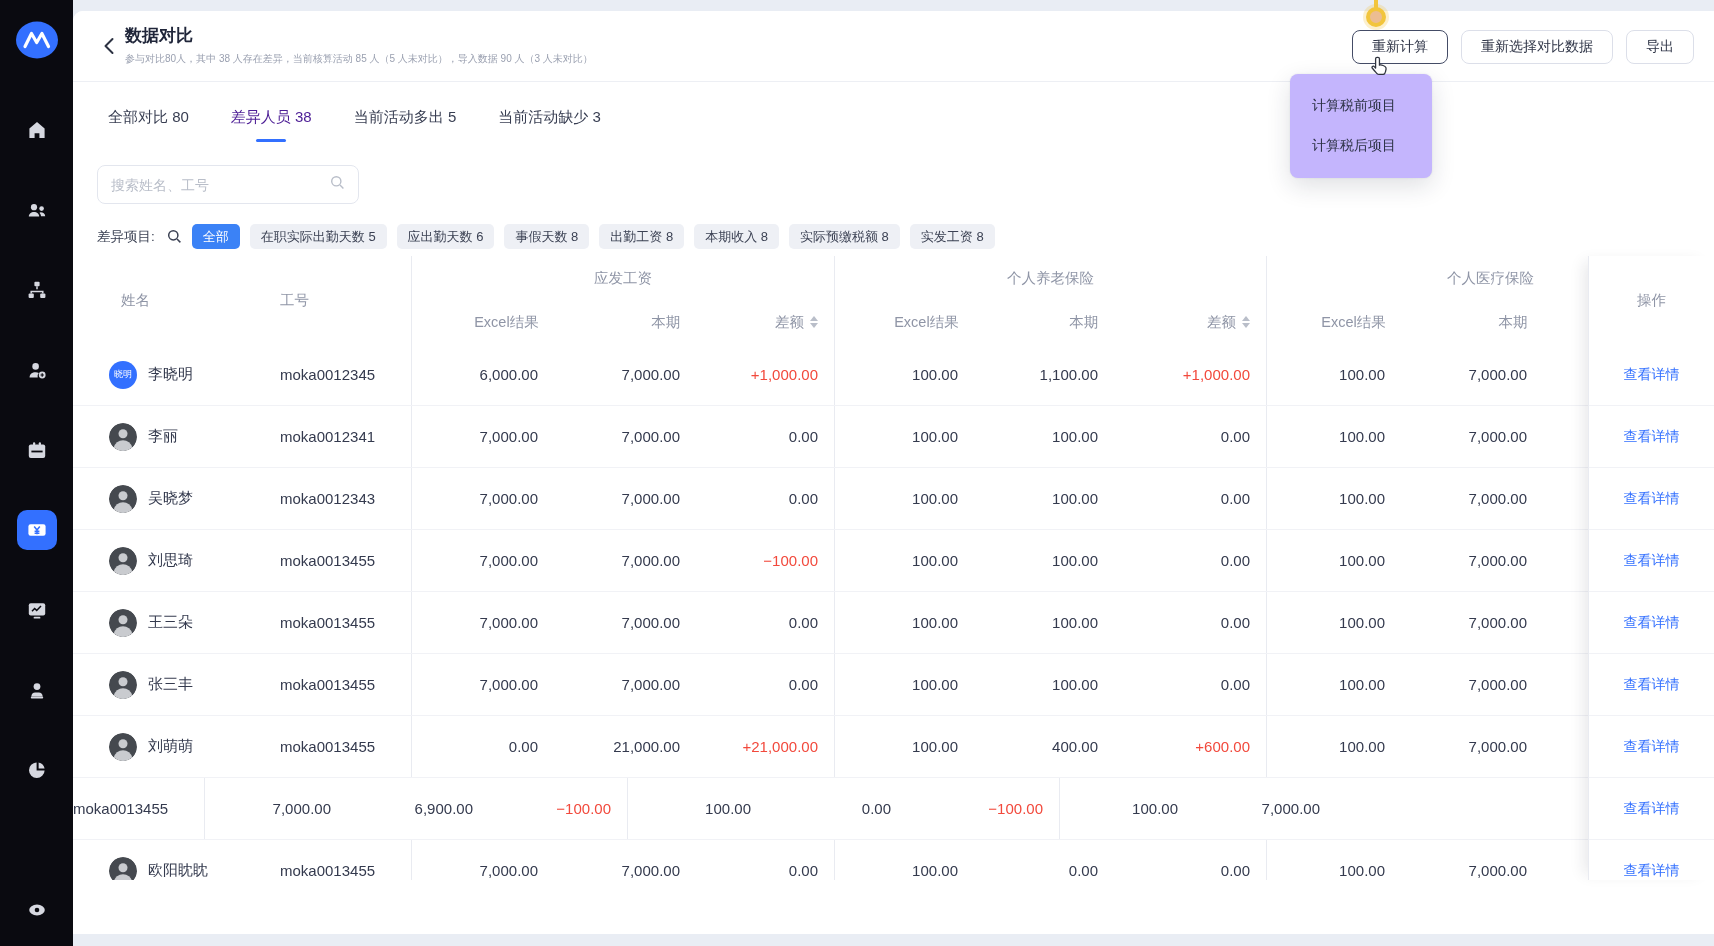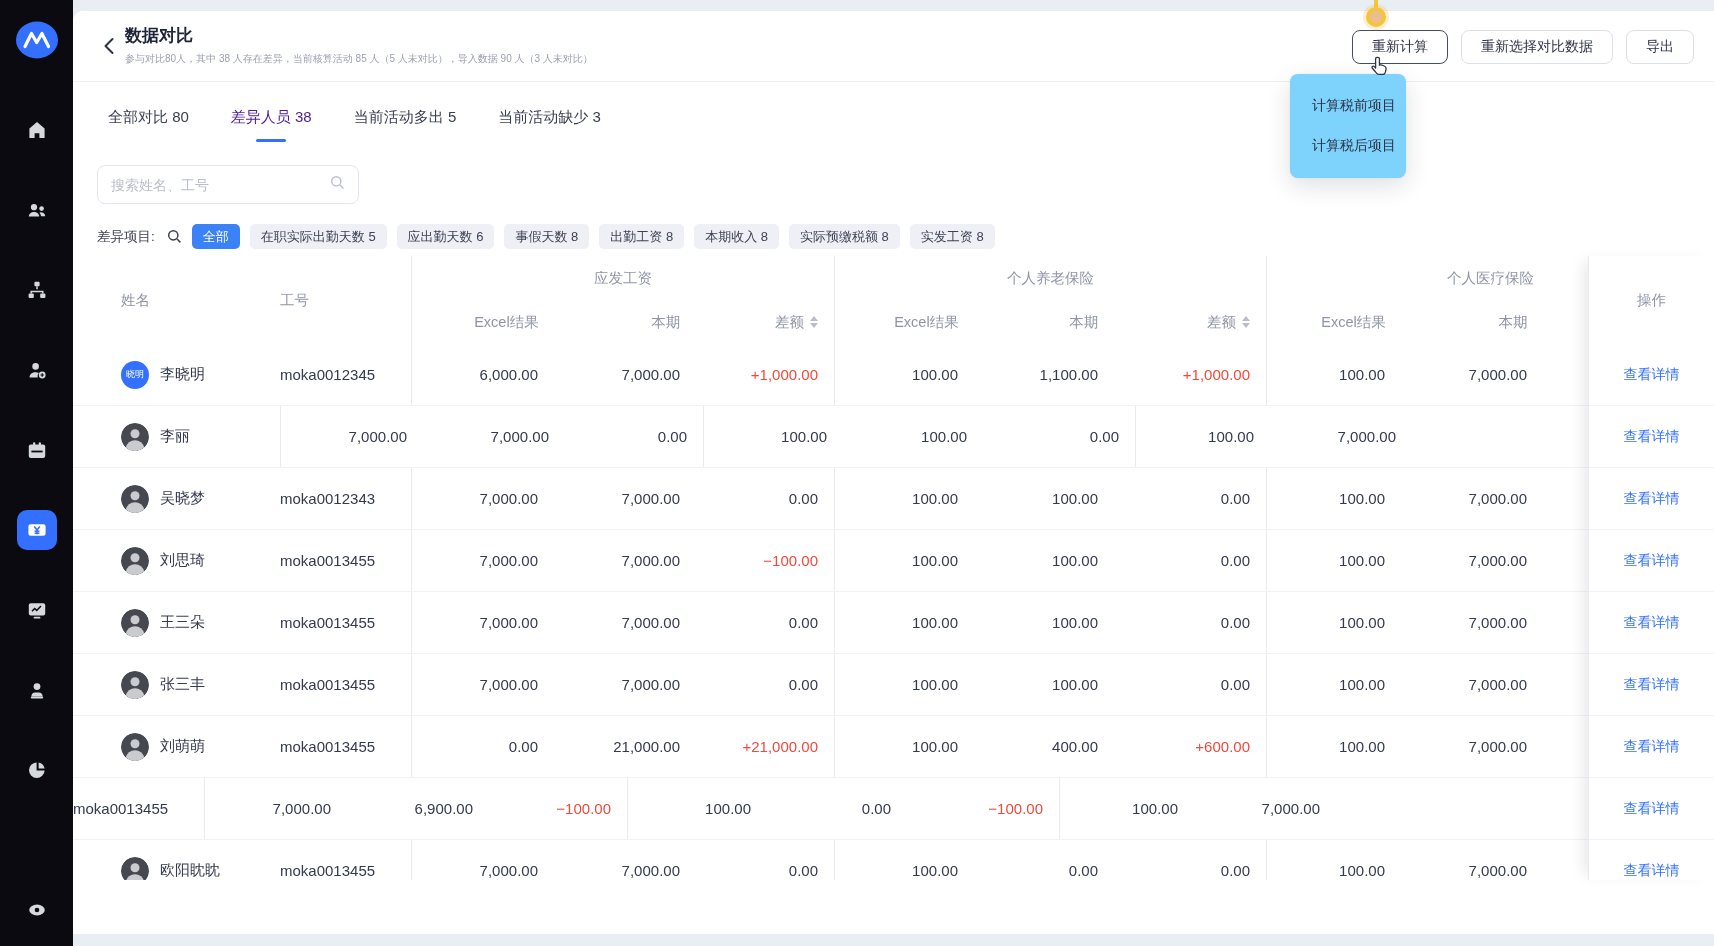--- a/index.html
+++ b/index.html
@@ -50,21 +50,21 @@
   
   .table { position:absolute; top:245px; left:0; right:0; bottom:54px; overflow:hidden; background:#fff; }
   .thead { display:flex; height:88px; color:#8f95a6; font-size:14.5px; }
   .th-name { width:207px; padding-left:48px; display:flex; align-items:center; }
   .th-id { width:131px; display:flex; align-items:center; }
   .tgroup { border-left:1px solid #e9ebf1; display:flex; flex-direction:column; }
   .gtitle { height:44px; display:flex; align-items:center; justify-content:center; }
   .gcols { height:44px; display:flex; }
   .gc { display:flex; align-items:center; justify-content:flex-end; padding-right:16px; }
   .trow { display:flex; height:62px; border-bottom:1px solid #f1f2f6; font-size:15px; color:#343a4e; background:#fff; }
-  .cell-name { width:207px; padding-left:48px; display:flex; align-items:center; gap:11px; }
+  .cell-name { width:207px; padding-left:36px; display:flex; align-items:center; gap:11px; }
   .cell-id { width:131px; display:flex; align-items:center; }
   .cell-num { display:flex; align-items:center; justify-content:flex-end; padding-right:16px; }
   .gstart { border-left:1px solid #e9ebf1; }
   .red { color:#f2493c; }
   .avatar { width:28px; height:28px; border-radius:50%; flex:0 0 28px; overflow:hidden; }
   .avatar.badge { background:#3370ff; color:#fff; font-size:9px; display:flex; align-items:center; justify-content:center; letter-spacing:0; }
   .sort { display:inline-flex; flex-direction:column; gap:2px; margin-left:6px; }
   .sort i { width:0; height:0; border-left:4px solid transparent; border-right:4px solid transparent; display:block; }
   .sort .up { border-bottom:5px solid #b9bec9; }
   .sort .down { border-top:5px solid #b9bec9; }
@@ -77,21 +77,21 @@
 
   
   .tfoot { position:absolute; left:24px; bottom:10px; height:44px; display:flex; align-items:center; font-size:14px; color:#3c4254; background:#fff; z-index:6; }
   .psize { width:117px; height:36px; border:1px solid #e2e5ed; border-radius:8px; display:flex; align-items:center; justify-content:space-between; padding:0 12px; margin-left:26px; }
   .caret { width:0; height:0; border-left:5px solid transparent; border-right:5px solid transparent; border-top:6px solid #8a90a0; }
   .pager { display:flex; margin-left:18px; gap:15px; }
   .pbtn { width:32px; height:32px; border:1px solid #e7e9f0; border-radius:8px; display:flex; align-items:center; justify-content:center; background:#fff; font-size:14px; color:#3c4254; }
   .pbtn.active { border-color:#3370ff; color:#3370ff; }
 
   
-  .dropdown { position:absolute; left:1290px; top:74px; width:116px; padding:11px 0 13px; background:#7dd3fc; border-radius:8px; box-shadow:0 8px 24px rgba(30,36,58,0.14), 0 0 2px rgba(30,36,58,0.10); z-index:30; }
+  .dropdown { position:absolute; left:1290px; top:74px; width:142px; padding:11px 0 13px; background:#c4b5fd; border-radius:8px; box-shadow:0 8px 24px rgba(30,36,58,0.14), 0 0 2px rgba(30,36,58,0.10); z-index:30; }
   .ditem { height:40px; line-height:40px; padding-left:22px; font-size:14px; color:#2b3144; }
 
   
   .marker-stem { position:absolute; left:1374px; top:0; width:4px; height:11px; background:#f2c53d; z-index:40; }
   .marker-dot { position:absolute; left:1366px; top:7px; width:20px; height:20px; border-radius:50%; background:#ecbd92; border:4px solid #f2c53d; box-shadow:0 0 0 3px rgba(242,197,61,0.25); z-index:40; }
   .cursor { position:absolute; left:1369px; top:55px; z-index:50; }
 </style>
 </head>
 <body>
 
@@ -308,20 +308,21 @@
           </div>
           <div class="trow">
             <div class="cell-name">
               <span class="avatar"><svg viewBox="0 0 28 28" width="28" height="28">
                   <circle cx="14" cy="14" r="14" fill="#45494f"></circle>
                   <circle cx="14" cy="10.8" r="4.5" fill="#c9cbcf"></circle>
                   <path d="M4.8 24.6a9.4 9.4 0 0 1 18.4 0A14 14 0 0 1 4.8 24.6Z" fill="#c9cbcf"></path>
                 </svg></span>
               <span>李丽</span>
             </div>
+            <div class="cell-id">moka0012341</div>
             <div class="cell-num gstart" style="width:143px">7,000.00</div>
             <div class="cell-num" style="width:142px">7,000.00</div>
             <div class="cell-num" style="width:138px">0.00</div>
             <div class="cell-num gstart" style="width:140px">100.00</div>
             <div class="cell-num" style="width:140px">100.00</div>
             <div class="cell-num" style="width:152px">0.00</div>
             <div class="cell-num gstart" style="width:135px">100.00</div>
             <div class="cell-num" style="width:142px">7,000.00</div>
           </div>
           <div class="trow">

